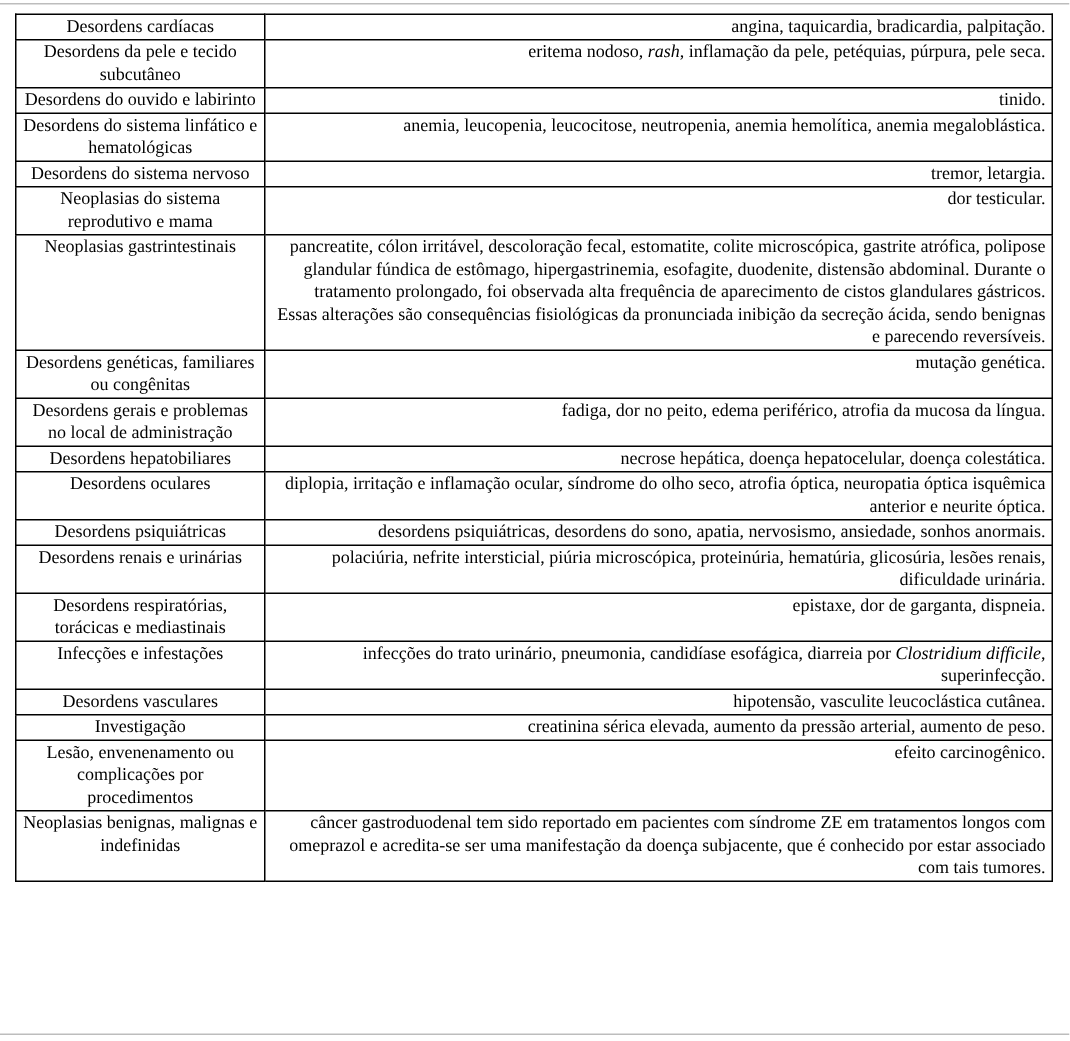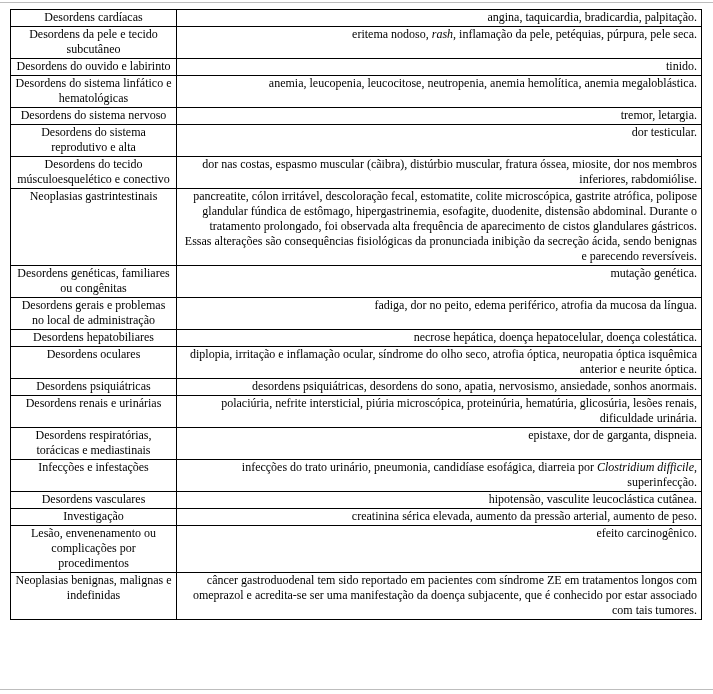--- a/index.html
+++ b/index.html
@@ -76,26 +76,22 @@
   </tr>
       <tr>
     <td class="cat">Desordens do sistema linfático e hematológicas</td>
     <td class="desc"><span>anemia, leucopenia, leucocitose, neutropenia, anemia hemolítica, anemia megaloblástica.</span></td>
   </tr>
       <tr>
     <td class="cat">Desordens do sistema nervoso</td>
     <td class="desc"><span>tremor, letargia.</span></td>
   </tr>
       <tr>
-    <td class="cat">Desordens do sistema reprodutivo e alta</td>
+    <td class="cat">Neoplasias do sistema reprodutivo e mama</td>
     <td class="desc"><span>dor testicular.</span></td>
-  </tr>
-      <tr>
-    <td class="cat">Desordens do tecido músculoesquelético e conectivo</td>
-    <td class="desc"><span>dor nas costas, espasmo muscular (cãibra), distúrbio muscular, fratura óssea, miosite, dor nos membros inferiores, rabdomiólise.</span></td>
   </tr>
       <tr>
     <td class="cat">Neoplasias gastrintestinais</td>
     <td class="desc"><span>pancreatite, cólon irritável, descoloração fecal, estomatite, colite microscópica, gastrite atrófica, polipose glandular fúndica de estômago, hipergastrinemia, esofagite, duodenite, distensão abdominal. Durante o tratamento prolongado, foi observada alta frequência de aparecimento de cistos glandulares gástricos. Essas alterações são consequências fisiológicas da pronunciada inibição da secreção ácida, sendo benignas e parecendo reversíveis.</span></td>
   </tr>
       <tr>
     <td class="cat">Desordens genéticas, familiares ou congênitas</td>
     <td class="desc"><span>mutação genética.</span></td>
   </tr>
       <tr>

